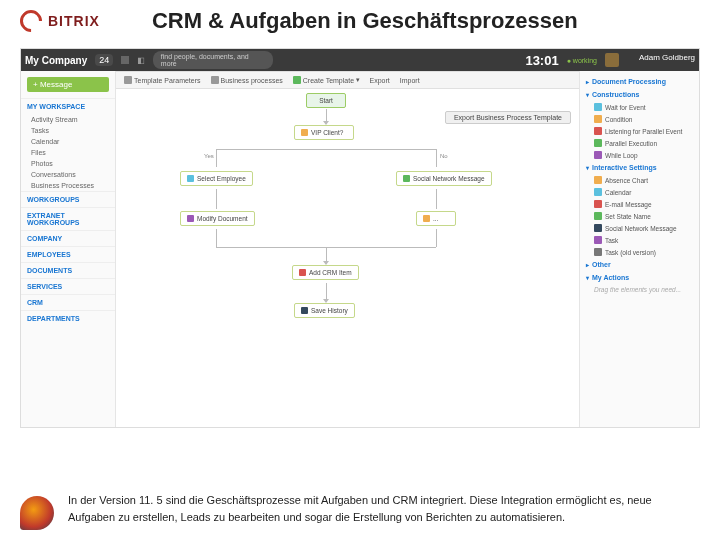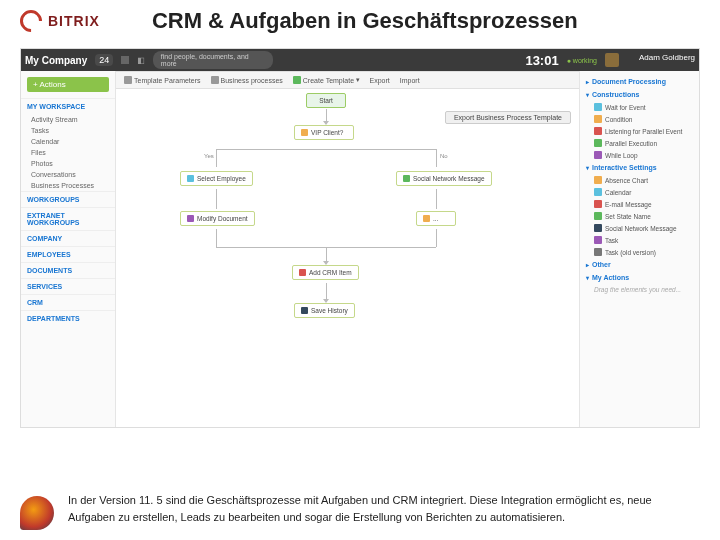--- a/index.html
+++ b/index.html
@@ -68,21 +68,21 @@
     <span class="time">13:01</span>
     <span style="color:#8bc34a;font-size:7px">● <span>working</span></span>
     <div class="user">
       <div class="avatar"></div>
       <span>Adam Goldberg</span>
     </div>
   </div>
 
   <div class="app-body">
     <div class="sidebar">
-      <div class="create-btn">+ Actions</div>
+      <div class="create-btn">+ Message</div>
       <div class="nav-section">MY WORKSPACE</div>
       <div class="nav-item">Activity Stream</div>
       <div class="nav-item">Tasks</div>
       <div class="nav-item">Calendar</div>
       <div class="nav-item">Files</div>
       <div class="nav-item">Photos</div>
       <div class="nav-item">Conversations</div>
       <div class="nav-item">Business Processes</div>
       <div class="nav-section">WORKGROUPS</div>
       <div class="nav-section">EXTRANET WORKGROUPS</div>

